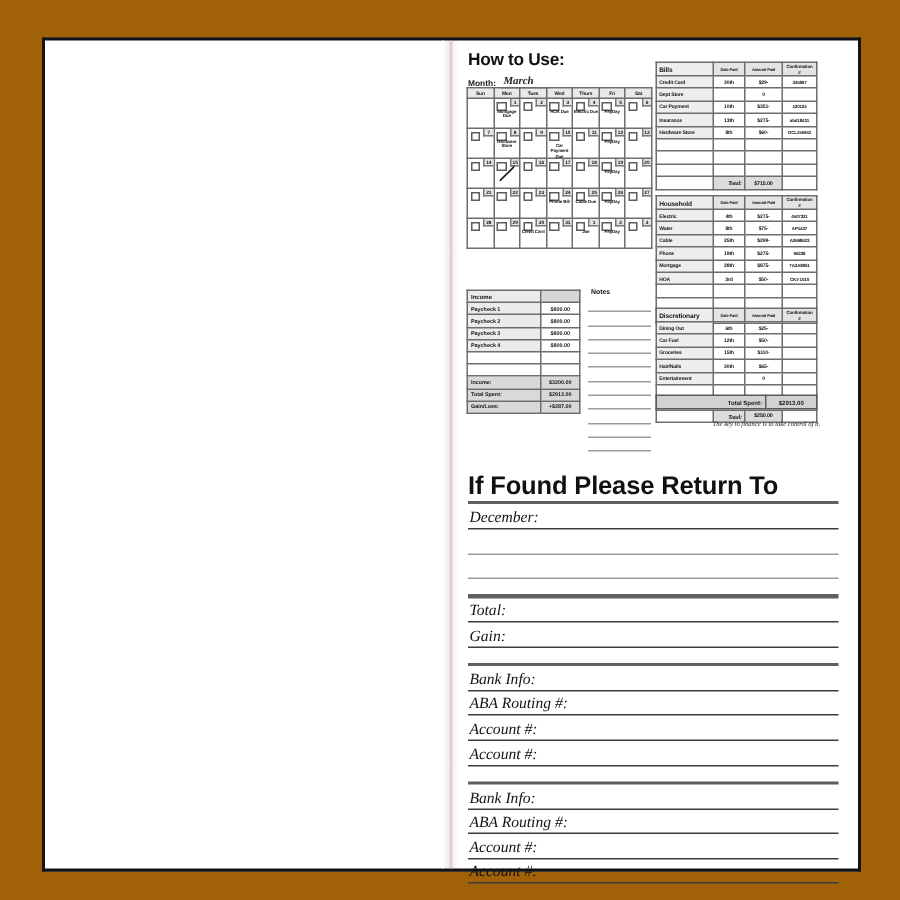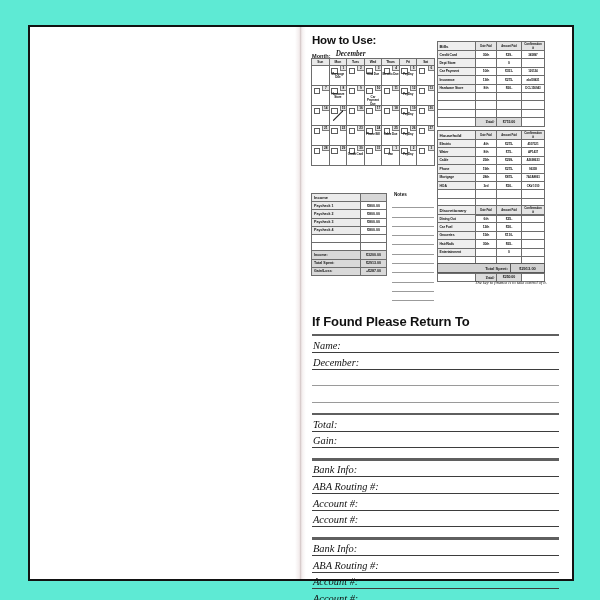--- a/index.html
+++ b/index.html
@@ -1,18 +1,18 @@
 <!DOCTYPE html>
 <html><head>
 <meta charset="utf-8">
 <style>
   html,body{margin:0;padding:0;background:#ffffff;}
   body{width:600px;height:600px;overflow:hidden;
        font-family:"Liberation Sans",sans-serif;color:#1a1a1a;}
-  .spread{position:absolute;left:0;top:0;width:600px;height:600px;background:#5eead4;}
+  .spread{position:absolute;left:0;top:0;width:600px;height:600px;background:#a16207;}
 
   
   .book{position:absolute;left:28px;top:25px;width:546px;height:556px;
         background:#fff;border:1px solid #0d0d0d;box-sizing:border-box;}
   .book-top{position:absolute;left:28px;top:25px;width:546px;height:3px;background:#121212;}
   .book-bottom{position:absolute;left:28px;top:578px;width:546px;height:3px;background:#121212;}
   .edge-left{position:absolute;left:28px;top:25px;width:2px;height:556px;background:#141414;}
   .edge-right{position:absolute;left:572px;top:25px;width:2px;height:556px;background:#141414;}
 
   
@@ -77,21 +77,21 @@
           font-size:4px;background:#dcdcdc;}
   .bt .tv{text-align:center;background:#dcdcdc;font-size:3.6px;}
   .grand{position:absolute;left:437px;top:263px;width:108px;border-collapse:collapse;table-layout:fixed;}
   .grand td{border:.5px solid #5a5a5a;height:8px;font-size:4px;font-weight:bold;padding:0 2px;}
   .grand .gl{background:#d2d2d2;text-align:right;width:68px;}
   .grand .gv{background:#d2d2d2;text-align:center;}
   .tagline{position:absolute;left:466px;top:280px;width:90px;text-align:center;
            font-family:"Liberation Serif",serif;font-style:italic;font-size:4.4px;color:#222;}
 
   
-  .found-title{position:absolute;left:312px;top:314px;font-size:13px;font-weight:bold;color:#111;
+  .found-title{position:absolute;left:312px;top:314px;font-size:17px;font-weight:bold;color:#111;
                letter-spacing:-.1px;text-align:right;}
   .form{position:absolute;left:312px;top:334px;width:247px;}
   .rule{height:2.4px;background:#5f5f5f;margin:0;}
   .frow{position:relative;height:15.6px;border-bottom:1px solid #3d3d3d;}
   .frow span{position:absolute;left:1px;bottom:1px;font-family:"Liberation Serif",serif;
              font-style:italic;font-size:10.4px;color:#111;white-space:nowrap;}
   .frow.blank{border-bottom:1px solid #9a9a9a;}
   .gap{height:10px;}
 </style>
 </head>
@@ -106,21 +106,21 @@
   <div class="edge-right"></div>
 
   <div class="page-left"></div>
   <div class="gutter"></div>
   <div class="spine"></div>
   <div class="page-right"></div>
 
   <div class="how-title">How to Use:</div>
   <div class="month-row">
     <span class="month-label">Month:</span>
-    <span class="month-value">December</span>
+    <span class="month-value">March</span>
   </div>
 
   <table class="cal">
     <thead>
         <tr id="calhead">
           <th>Sun</th>
           <th>Mon</th>
           <th>Tues</th>
           <th>Wed</th>
           <th>Thurs</th>
@@ -553,23 +553,20 @@
     </tr>
   </tbody>
     </table>
 
   <div class="tagline">The key to finance is to take control of it.</div>
 
   <div class="found-title">If Found Please Return To</div>
   <div class="form" id="foundform">
       <div class="rule"></div>
       <div class="frow">
-        <span>Name:</span>
-      </div>
-      <div class="frow">
         <span>December:</span>
       </div>
       <div class="frow blank"></div>
       <div class="frow blank"></div>
       <div class="gap"></div>
       <div class="rule"></div>
       <div class="frow">
         <span>Total:</span>
       </div>
       <div class="frow">

